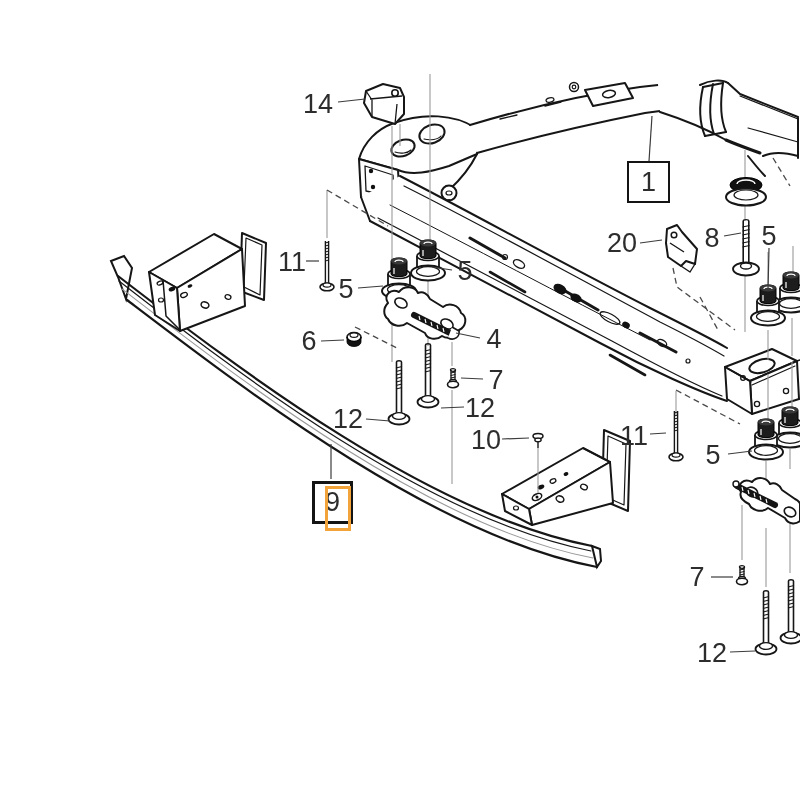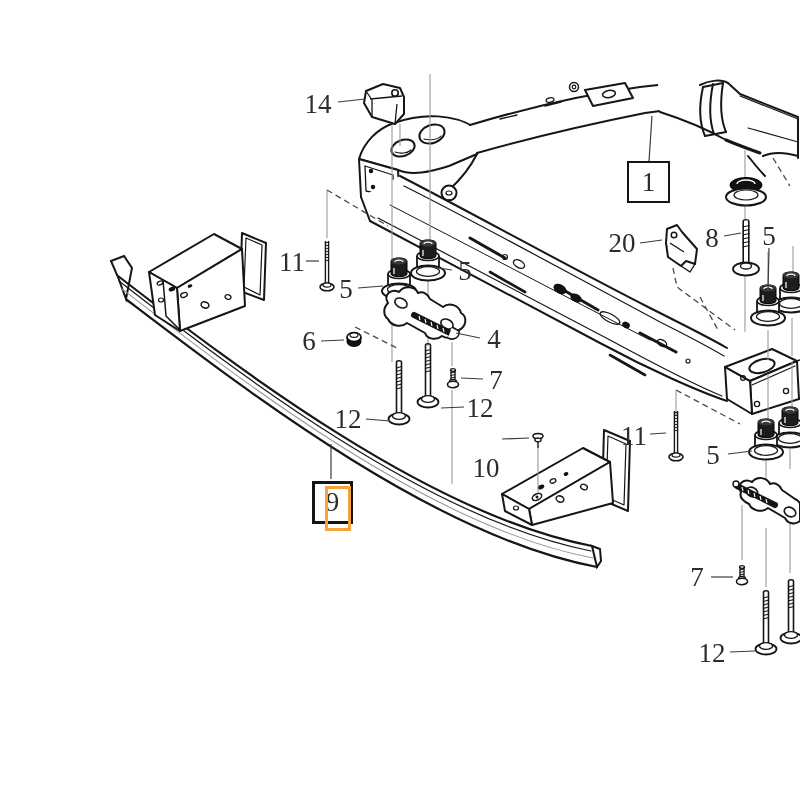--- a/index.html
+++ b/index.html
@@ -1,21 +1,21 @@
 <!DOCTYPE html>
 <html><head>
 <meta charset="utf-8">
 <style>
   html,body{margin:0;padding:0;background:#fff;}
   .stage{position:relative;width:800px;height:800px;background:#ffffff;overflow:hidden;
          font-family:"Liberation Serif", serif;}
   svg{position:absolute;left:0;top:0;}
   .callout{position:absolute;transform:translate(-50%,-50%);
            font-size:27px;color:#2d2d2d;line-height:1;white-space:nowrap;
-           font-family:Liberation Serif, serif;text-align:center;}
+           font-family:Liberation Sans, sans-serif;text-align:center;}
   .callout.boxed1{border:2.5px solid #141414;width:43px;height:42px;
                   display:flex;align-items:center;justify-content:center;
                   transform:none;box-sizing:border-box;}
   .callout.boxed9{border:3px solid #141414;width:41px;height:43px;
                   display:flex;align-items:center;justify-content:center;
                   transform:none;box-sizing:border-box;}
   .highlight-rect{position:absolute;width:26px;height:45px;border:3px solid #f2a43a;
                   box-sizing:border-box;background:transparent;}
 </style>
 </head>
@@ -344,21 +344,21 @@
 <div class="callout" style="left:712px;top:238px;"><span>8</span></div>
 <div class="callout" style="left:769px;top:236px;"><span>5</span></div>
 <div class="callout" style="left:292px;top:262px;"><span>11</span></div>
 <div class="callout" style="left:346px;top:289px;"><span>5</span></div>
 <div class="callout" style="left:465px;top:271px;"><span>5</span></div>
 <div class="callout" style="left:309px;top:341px;"><span>6</span></div>
 <div class="callout" style="left:494px;top:339px;"><span>4</span></div>
 <div class="callout" style="left:496px;top:380px;"><span>7</span></div>
 <div class="callout" style="left:348px;top:419px;"><span>12</span></div>
 <div class="callout" style="left:480px;top:408px;"><span>12</span></div>
-<div class="callout" style="left:486px;top:440px;margin-top:28px;"><span>10</span></div>
+<div class="callout" style="left:486px;top:440px;"><span>10</span></div>
 <div class="callout" style="left:634px;top:436px;"><span>11</span></div>
 <div class="callout" style="left:713px;top:455px;"><span>5</span></div>
 
 <div class="callout boxed9" style="left:312px;top:481px;">
       <span>9</span>
     </div>
 <div class="highlight-rect" style="left: 325px; top: 486px; border-color: rgb(242, 164, 58);"></div>
 
 <div class="callout" style="left:697px;top:577px;"><span>7</span></div>
 <div class="callout" style="left:712px;top:653px;"><span>12</span></div>

